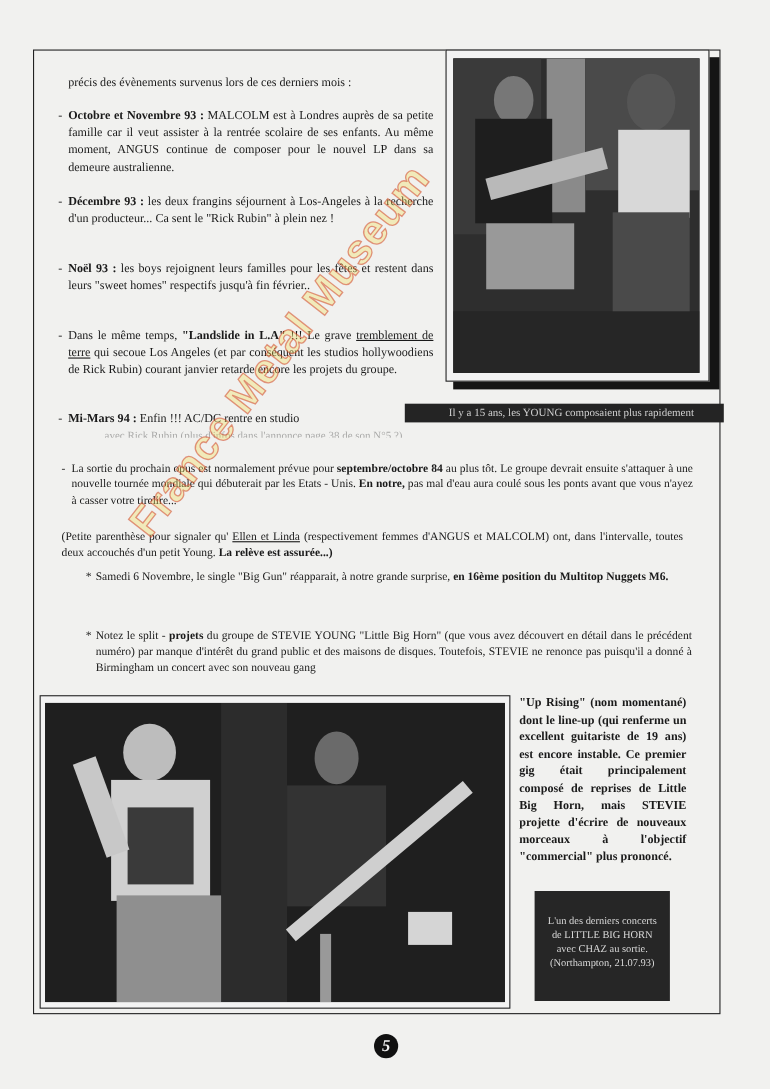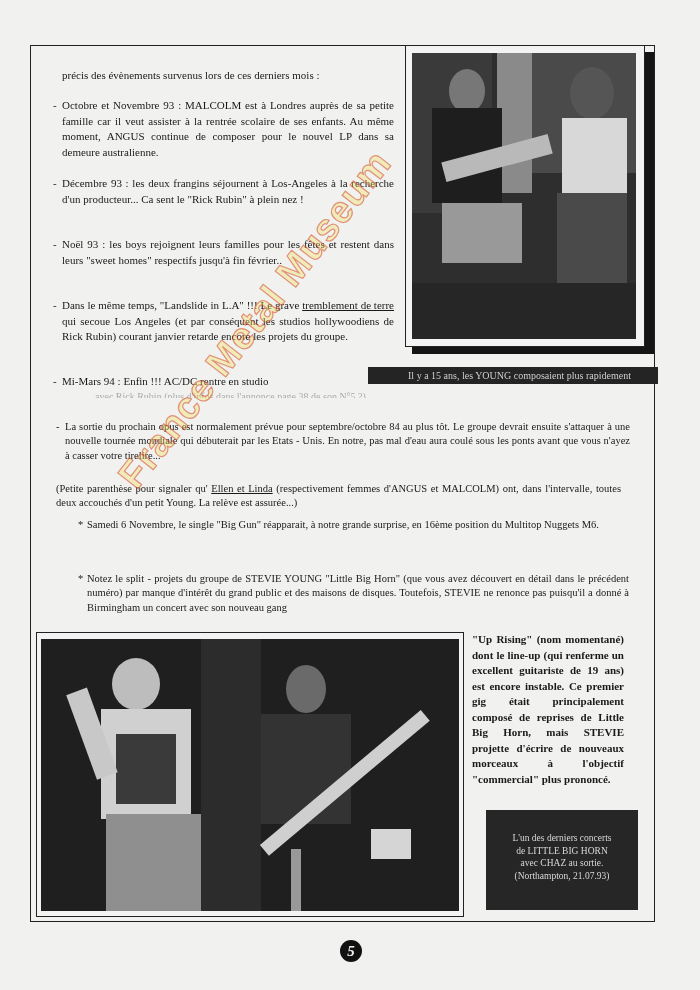--- a/index.html
+++ b/index.html
@@ -7,21 +7,21 @@
     width: 700px; height: 990px; position: relative; overflow: hidden;
     background: #f1f1ef;
     font-family: "Liberation Serif", "DejaVu Serif", serif;
     color: #1a1a1a;
   }
   .page-frame {
     position: absolute; left: 30px; top: 45px; width: 625px; height: 877px;
     border: 1.5px solid #222; box-sizing: border-box;
   }
   .txt { position: absolute; font-size: 11px; line-height: 14.6px; }
-  .b { font-weight: normal; }
+  .b { font-weight: bold; }
   .u { text-decoration: underline; }
   .item { position: absolute; left: 62px; width: 332px; font-size: 11px; line-height: 15.5px; text-align: justify; }
   .item .dash { position: absolute; left: -9px; top: 0; }
   .wide { position: absolute; left: 65px; width: 565px; font-size: 10.5px; line-height: 14.4px; text-align: justify; }
   .wide .dash { position: absolute; left: -9px; }
   .photo {
     position: absolute; background: #2b2b2b; overflow: hidden;
     box-sizing: border-box;
   }
   .photo-top-outer {
@@ -39,21 +39,21 @@
   .caption-banner {
     position: absolute; left: 368px; top: 367px; width: 277px; height: 17px;
     background: #242424; color: #cfcfcf; font-size: 10px; line-height: 17px;
     text-align: center; white-space: nowrap; overflow: hidden; padding-left: 13px;
   }
   .side-col {
     position: absolute; left: 472px; top: 615px; width: 152px;
     font-size: 11px; line-height: 15.5px; text-align: justify; font-weight: bold;
   }
   .caption-box {
-    position: absolute; left: 486px; top: 810px; width: 152px; height: 100px;
+    position: absolute; left: 486px; top: 810px; width: 123px; height: 100px;
     background: #262626; color: #d8d8d8; font-size: 9.5px; line-height: 12.5px;
     text-align: center; padding-top: 22px; box-sizing: border-box;
   }
   .page-num {
     position: absolute; left: 340px; top: 940px; width: 22px; height: 22px;
     border-radius: 50%; background: #111; color: #f1f1f1;
     font-size: 15px; font-weight: bold; font-style: italic; text-align: center; line-height: 22px;
   }
   .watermark {
     position: absolute; left: 110px; top: 470px; width: 600px;

